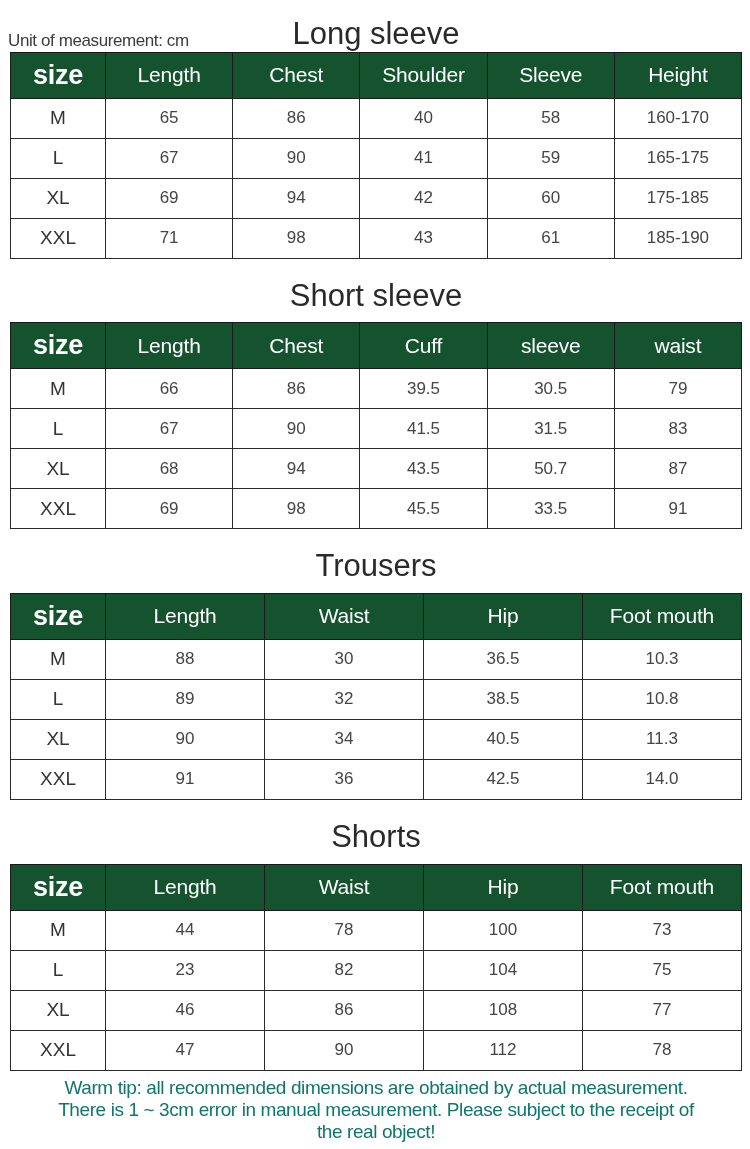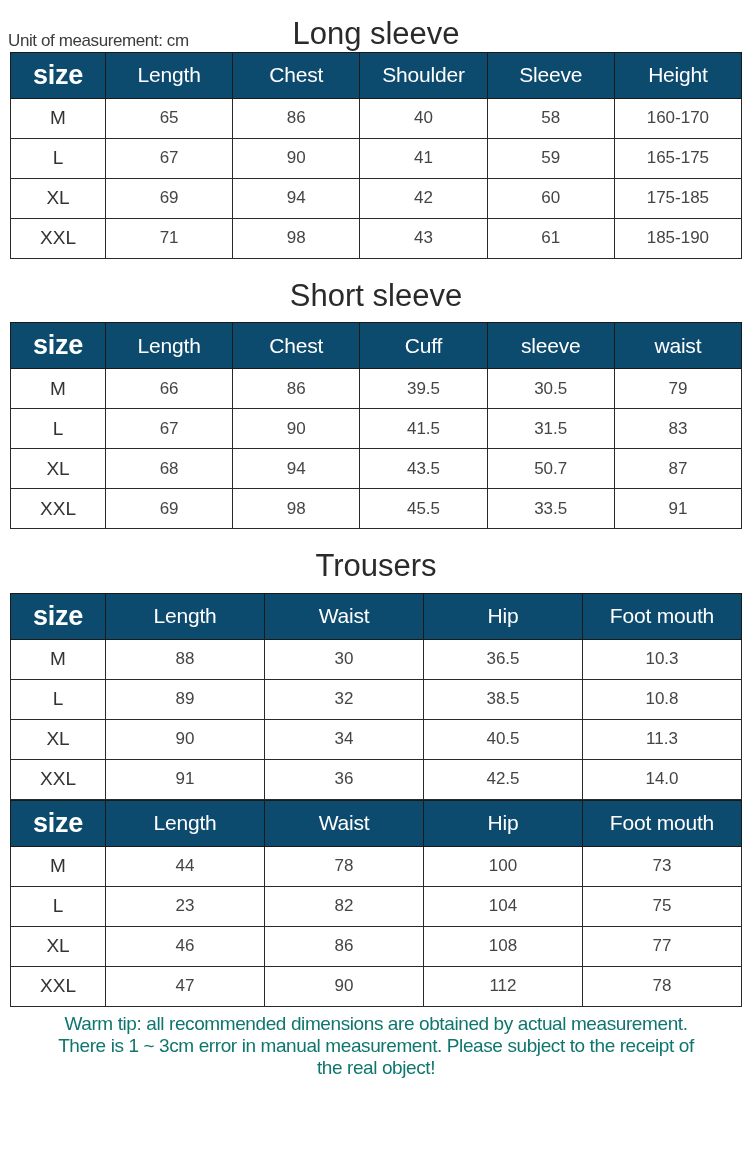--- a/index.html
+++ b/index.html
@@ -19,21 +19,21 @@
   }
   .section-title {
     margin: 0; text-align: center;
     font-size: 31px; font-weight: 400; color: #2a2a2a;
     line-height: 1.15;
   }
   h2.spaced { margin: 19px 0 9px; }
 
   table.size-table { width: 100%; border-collapse: collapse; table-layout: fixed; }
   .size-table th {
-    background: #0c4a6e; color: #ffffff;
+    background: #14532d; color: #ffffff;
     height: 46px; font-size: 21px; font-weight: 400;
     border: 1px solid #1a1a1a; letter-spacing: -0.2px;
     text-align: center; vertical-align: middle;
   }
   .size-table th.size-th { font-size: 27px; font-weight: 700; }
   .size-table td {
     height: 40px; text-align: center; vertical-align: middle;
     border: 1px solid #2a2a2a;
     font-size: 17px; color: #454545;
   }
@@ -208,20 +208,21 @@
         <tr>
           <td class="size-cell">XXL</td>
           <td>91</td>
           <td>36</td>
           <td>42.5</td>
           <td>14.0</td>
         </tr>
       </tbody>
     </table>
 
+  <h2 class="section-title spaced">Shorts</h2>
   <table class="size-table">
       <colgroup>
         <col style="width: 13%;">
         <col style="width: 21.75%;">
         <col style="width: 21.75%;">
         <col style="width: 21.75%;">
         <col style="width: 21.75%;">
       </colgroup>
       <thead>
         <tr>

